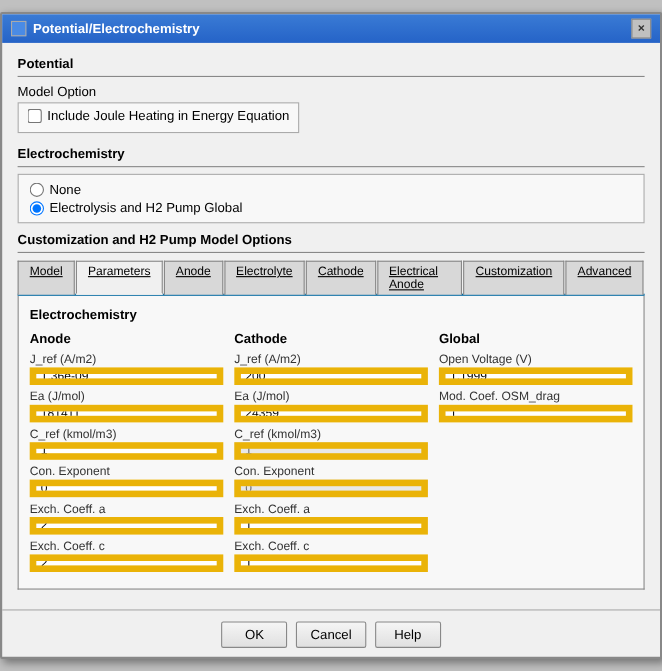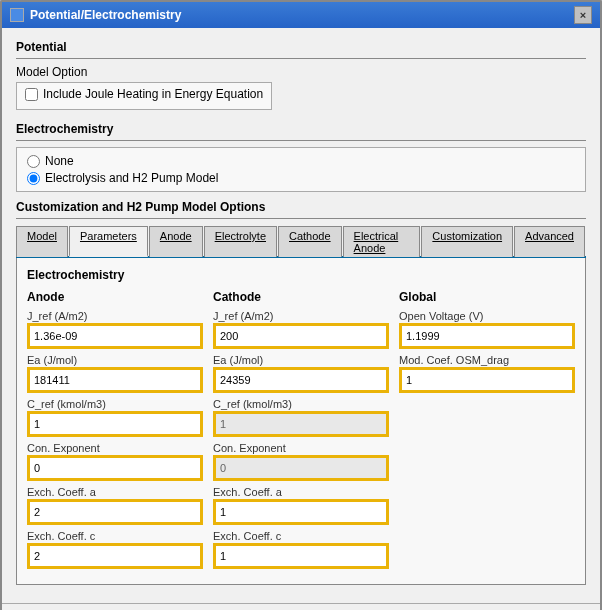--- a/index.html
+++ b/index.html
@@ -147,22 +147,22 @@
       margin-bottom: 6px;
       font-size: 12px;
     }
     .field-label {
       font-size: 11px;
       color: #333;
       margin-bottom: 1px;
     }
     .field-input {
       width: 100%;
-      height: 26px;
-      border: 3px solid #eab308;
+      height: 16px;
+      border: 6px solid #eab308;
       background: white;
       padding: 2px 4px;
       font-size: 11px;
       margin-bottom: 5px;
     }
     .field-input.disabled {
       background: #e8e8e8;
       color: #666;
     }
     .buttons-row {
@@ -215,21 +215,21 @@
     
     <div class="section-label" style="margin-top:4px;">Electrochemistry</div>
     <hr class="section-divider">
     <div class="radio-group">
       <div class="radio-row">
         <input type="radio" name="echem" id="r_none" style="">
         <label for="r_none">None</label>
       </div>
       <div class="radio-row">
         <input type="radio" name="echem" id="r_electrolysis" checked="" style="">
-        <label for="r_electrolysis">Electrolysis and H2 Pump Model</label>
+        <label for="r_electrolysis">Electrolysis and H2 Pump Global</label>
       </div>
     </div>
 
     
     <div class="section-label">Customization and H2 Pump Model Options</div>
     <hr class="section-divider">
 
     
     <div class="tabs-area">
       <div class="tabs-row">

